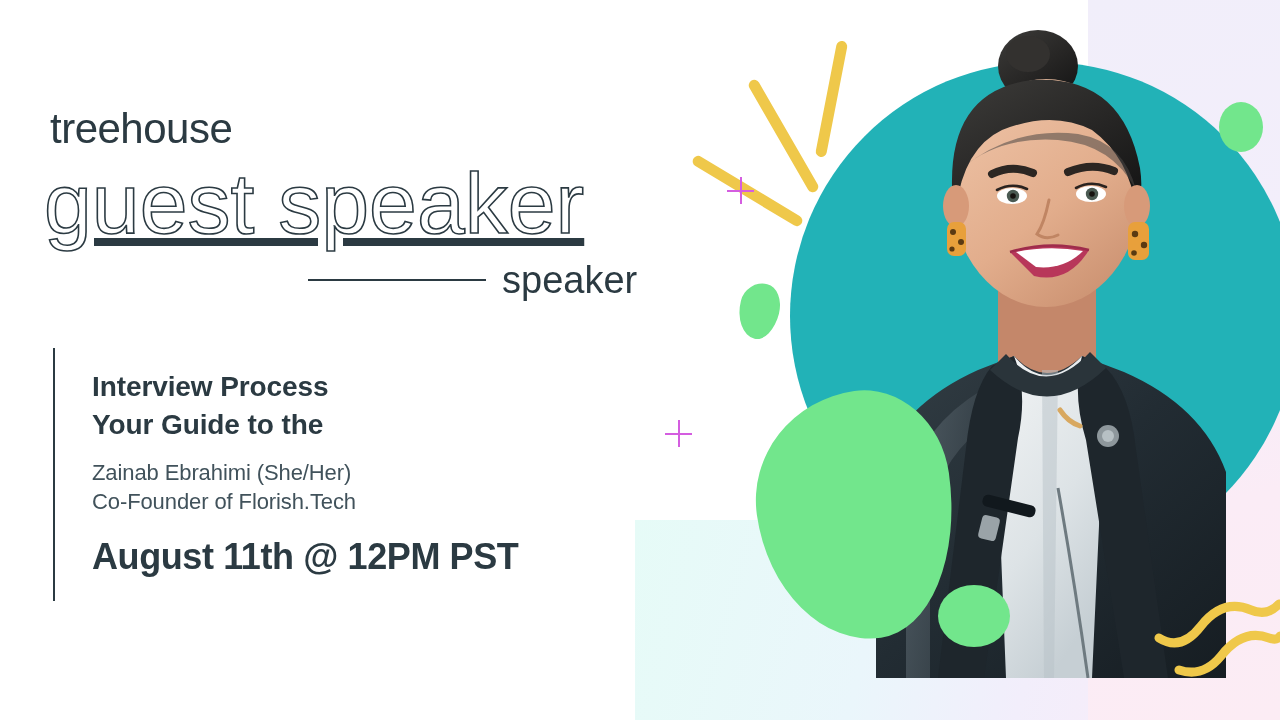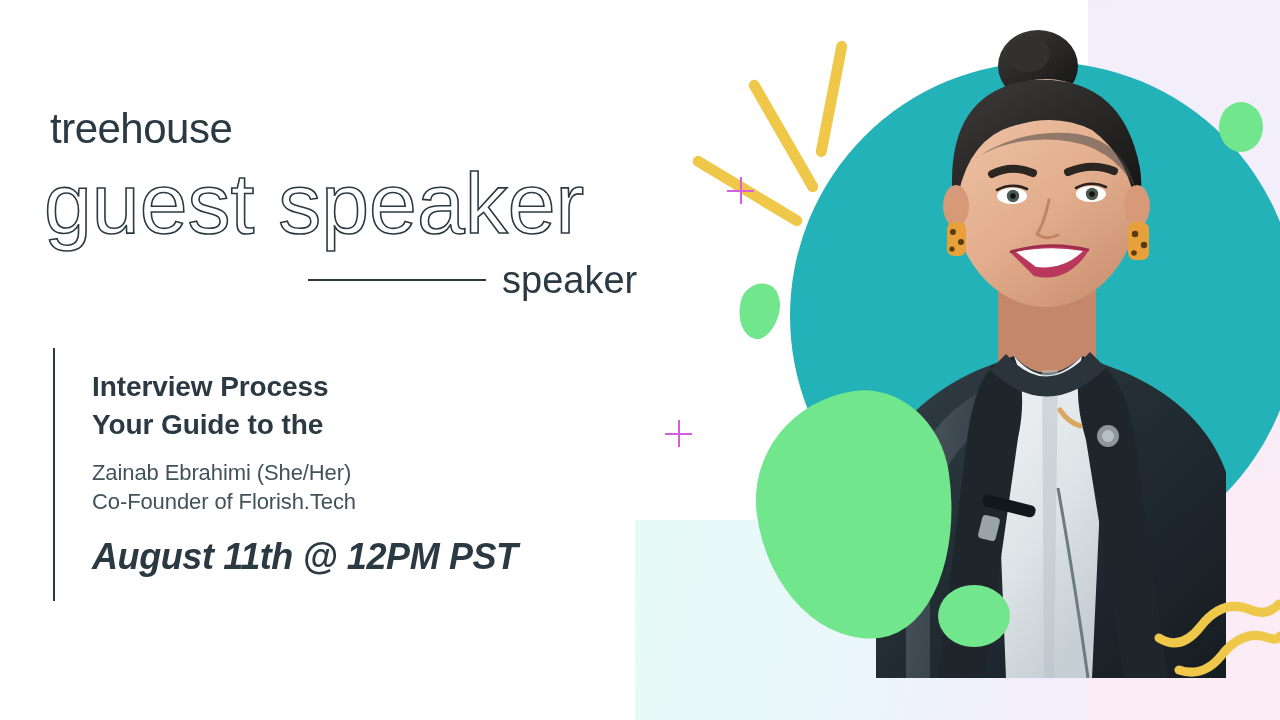--- a/index.html
+++ b/index.html
@@ -146,20 +146,21 @@
     position: absolute;
     left: 44px;
     top: 160px;
     font-size: 86px;
     font-weight: 400;
     letter-spacing: 0px;
     line-height: 1;
     color: transparent;
     -webkit-text-stroke: 1.6px #2b3a42;
     text-stroke: 1.6px #2b3a42;
+    text-decoration: underline;
   }
   .series-row {
     position: absolute;
     left: 308px;
     top: 258px;
     width: 320px;
     height: 44px;
     display: flex;
     align-items: center;
   }
@@ -210,21 +211,20 @@
     letter-spacing: -0.1px;
   }
   .speaker-line + .speaker-line { margin-top: 0; }
   .datetime {
     font-size: 36px;
     font-weight: 700;
     line-height: 1;
     color: #2b3a42;
     margin: 22px 0 0 0;
     letter-spacing: -0.4px;
-    font-style: italic;
   }
 </style>
 </head>
 <body>
 
 <div id="slide">
 
   <div class="bg-panel-bottom"></div>
   <div class="bg-panel-right"></div>
 

